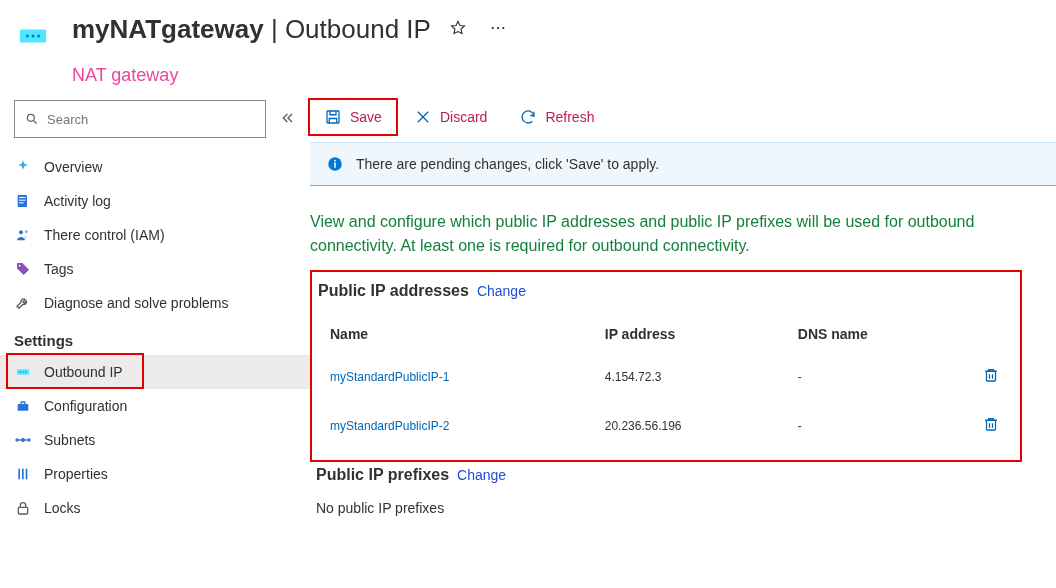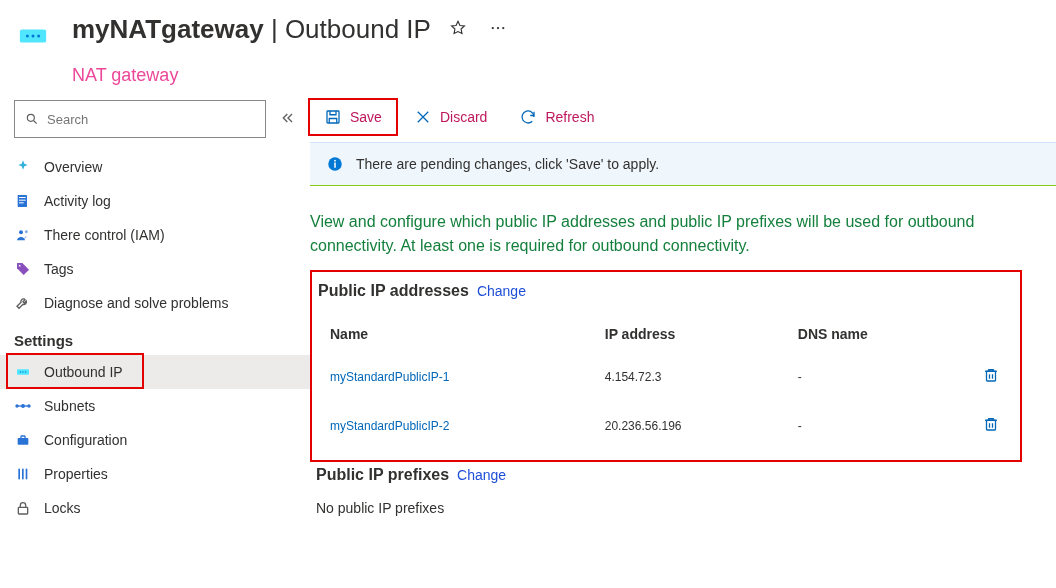--- a/index.html
+++ b/index.html
@@ -177,38 +177,38 @@
                 <circle cx="12" cy="12" r="1" fill="#0078d4"></circle>
                 <circle cx="16" cy="12" r="1" fill="#0078d4"></circle>
               </svg>
             </span>
           <span>Outbound IP</span>
         </div>
         <div class="nav-highlight"></div>
       </div>
       <div class="nav-item">
         <span class="icon-slot">
+            <svg viewBox="0 0 24 24" width="16" height="16">
+              <rect x="4" y="9" width="16" height="10" rx="1" fill="#2a73d6"></rect>
+              <rect x="9" y="6" width="6" height="4" rx="1" fill="none" stroke="#2a73d6" stroke-width="2"></rect>
+            </svg>
+          </span>
+        <span>Configuration</span>
+      </div>
+      <div class="nav-item">
+        <span class="icon-slot">
             <svg viewBox="0 0 24 24" width="16" height="16" fill="none" stroke="#2a73d6" stroke-width="2">
               <path d="M4 12h6"></path>
               <path d="M14 12h6"></path>
               <circle cx="12" cy="12" r="2" fill="#2a73d6"></circle>
               <circle cx="3" cy="12" r="1.5" fill="#2a73d6"></circle>
               <circle cx="21" cy="12" r="1.5" fill="#2a73d6"></circle>
             </svg>
           </span>
         <span>Subnets</span>
-      </div>
-      <div class="nav-item">
-        <span class="icon-slot">
-            <svg viewBox="0 0 24 24" width="16" height="16">
-              <rect x="4" y="9" width="16" height="10" rx="1" fill="#2a73d6"></rect>
-              <rect x="9" y="6" width="6" height="4" rx="1" fill="none" stroke="#2a73d6" stroke-width="2"></rect>
-            </svg>
-          </span>
-        <span>Configuration</span>
       </div>
       <div class="nav-item">
         <span class="icon-slot">
             <svg viewBox="0 0 24 24" width="16" height="16">
               <rect x="5" y="4" width="2.5" height="16" fill="#2a73d6"></rect>
               <rect x="10.5" y="4" width="2.5" height="16" fill="#2a73d6"></rect>
               <rect x="16" y="4" width="2.5" height="16" fill="#2a73d6"></rect>
             </svg>
           </span>
         <span>Properties</span>

